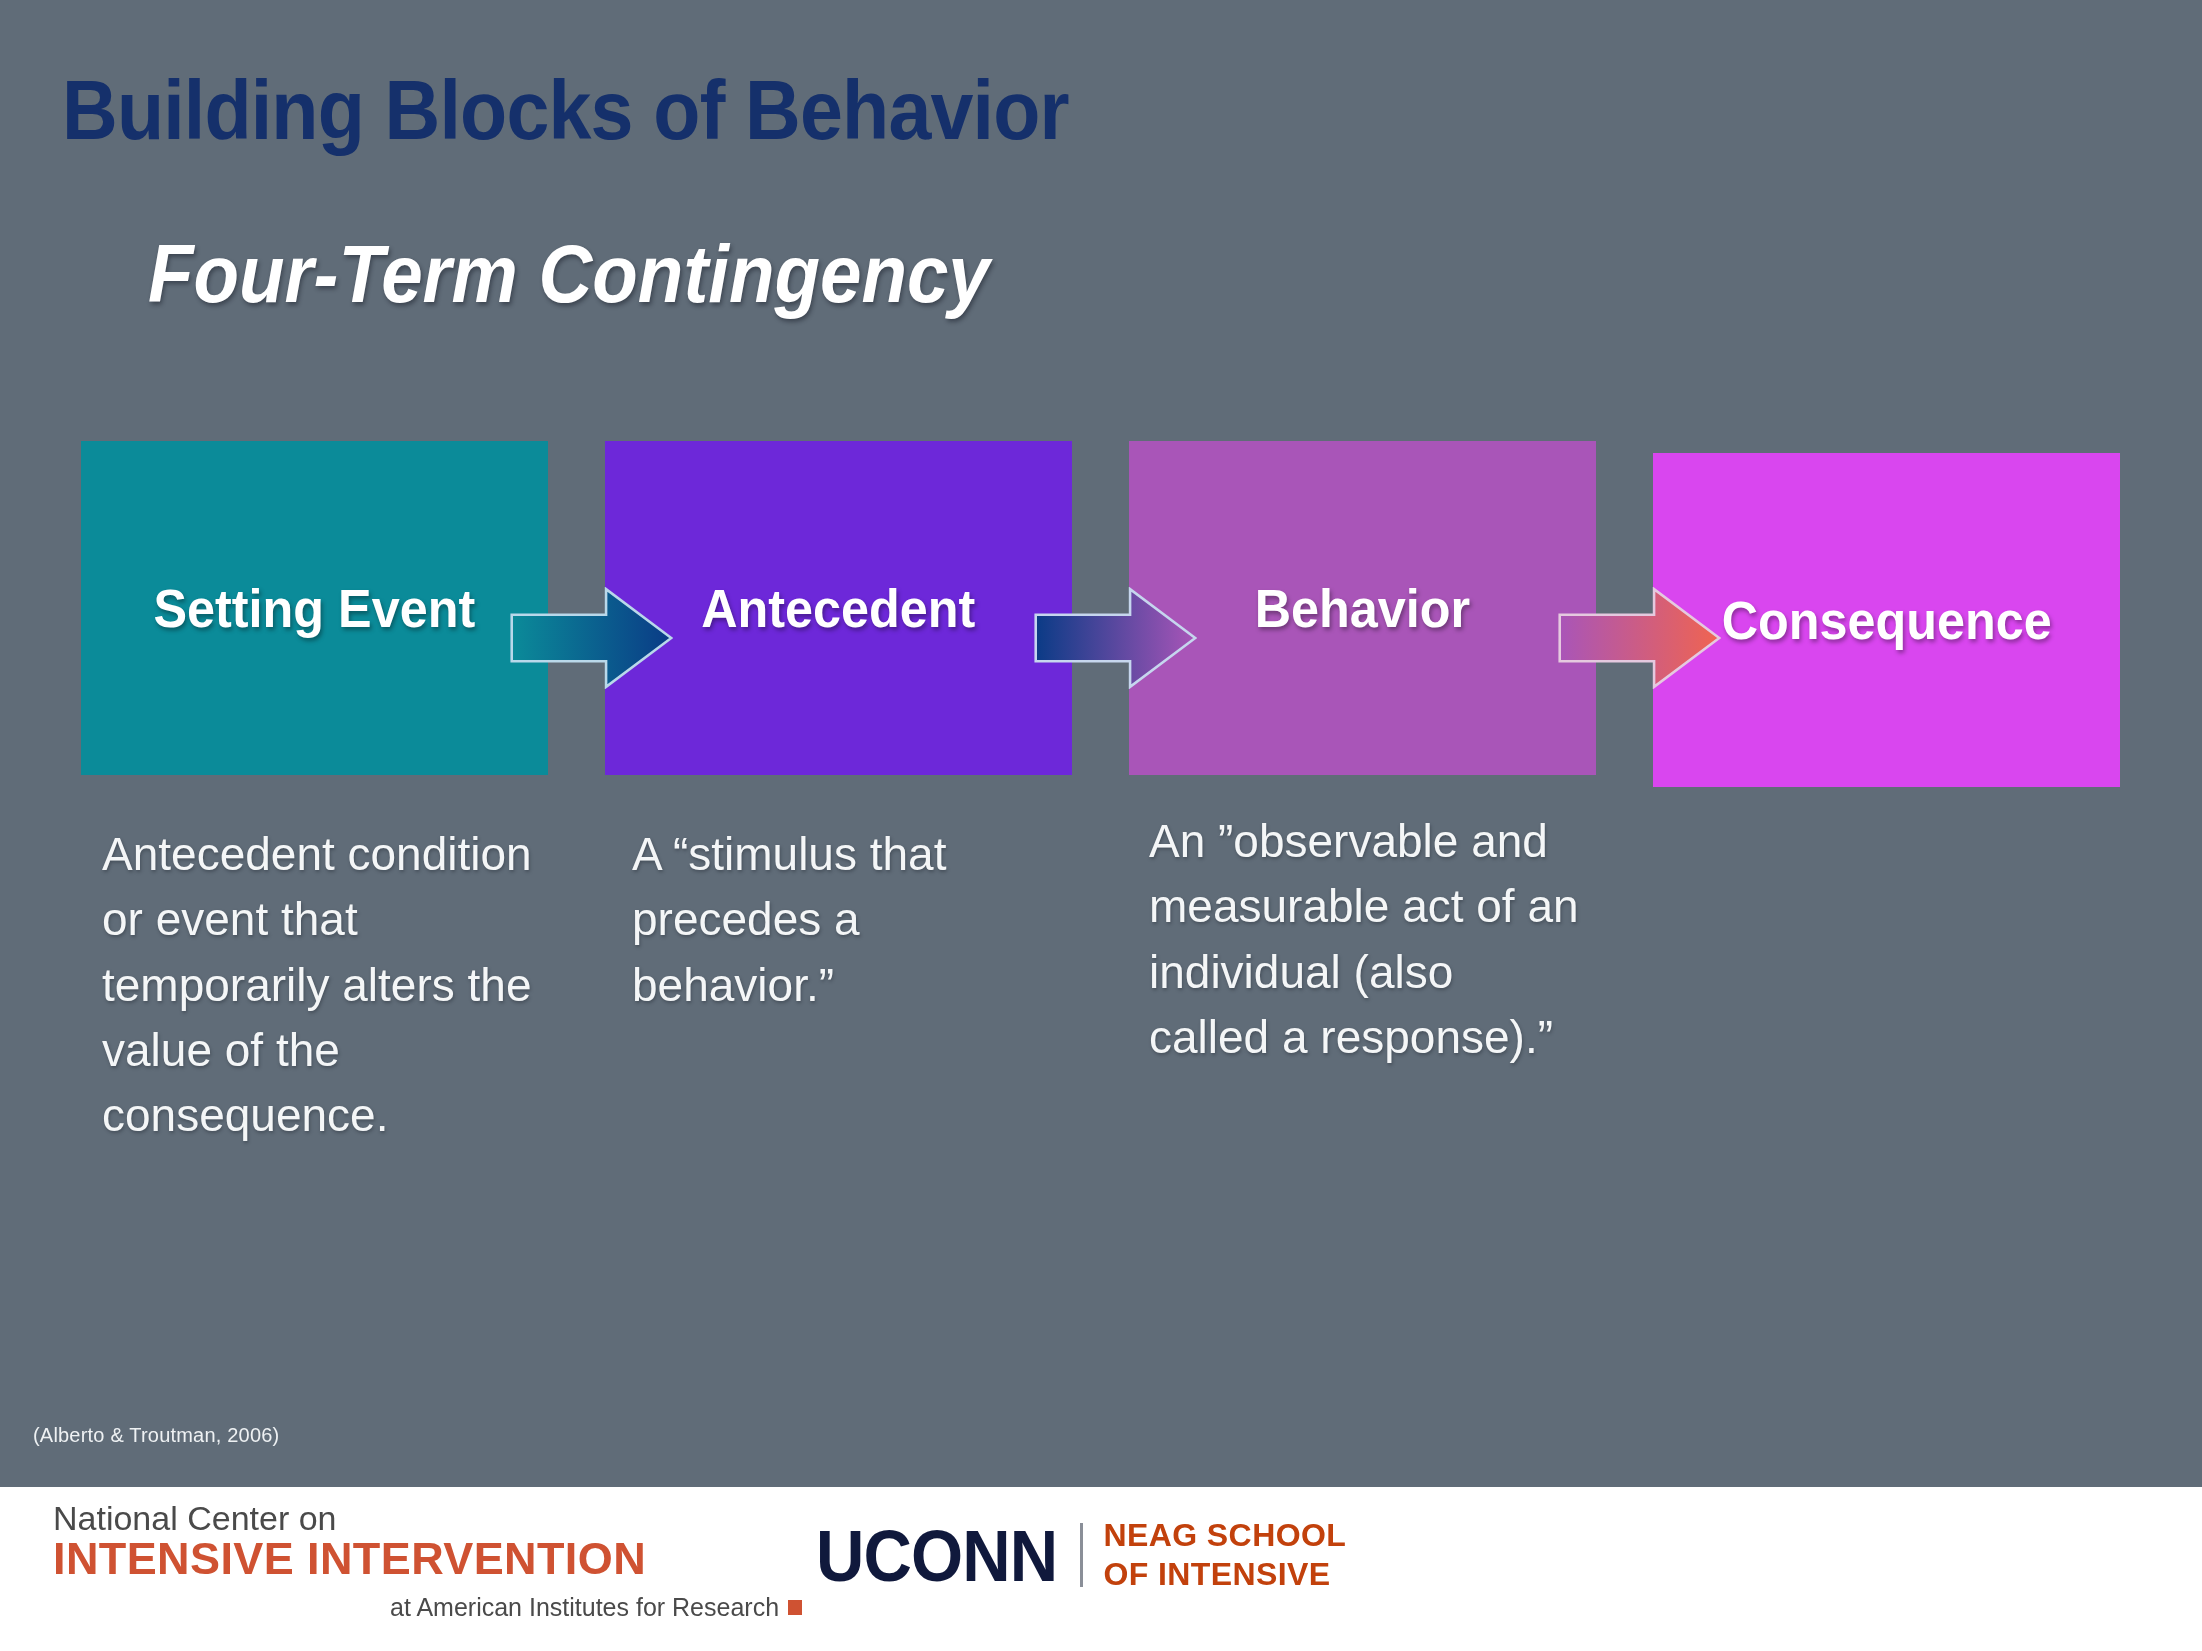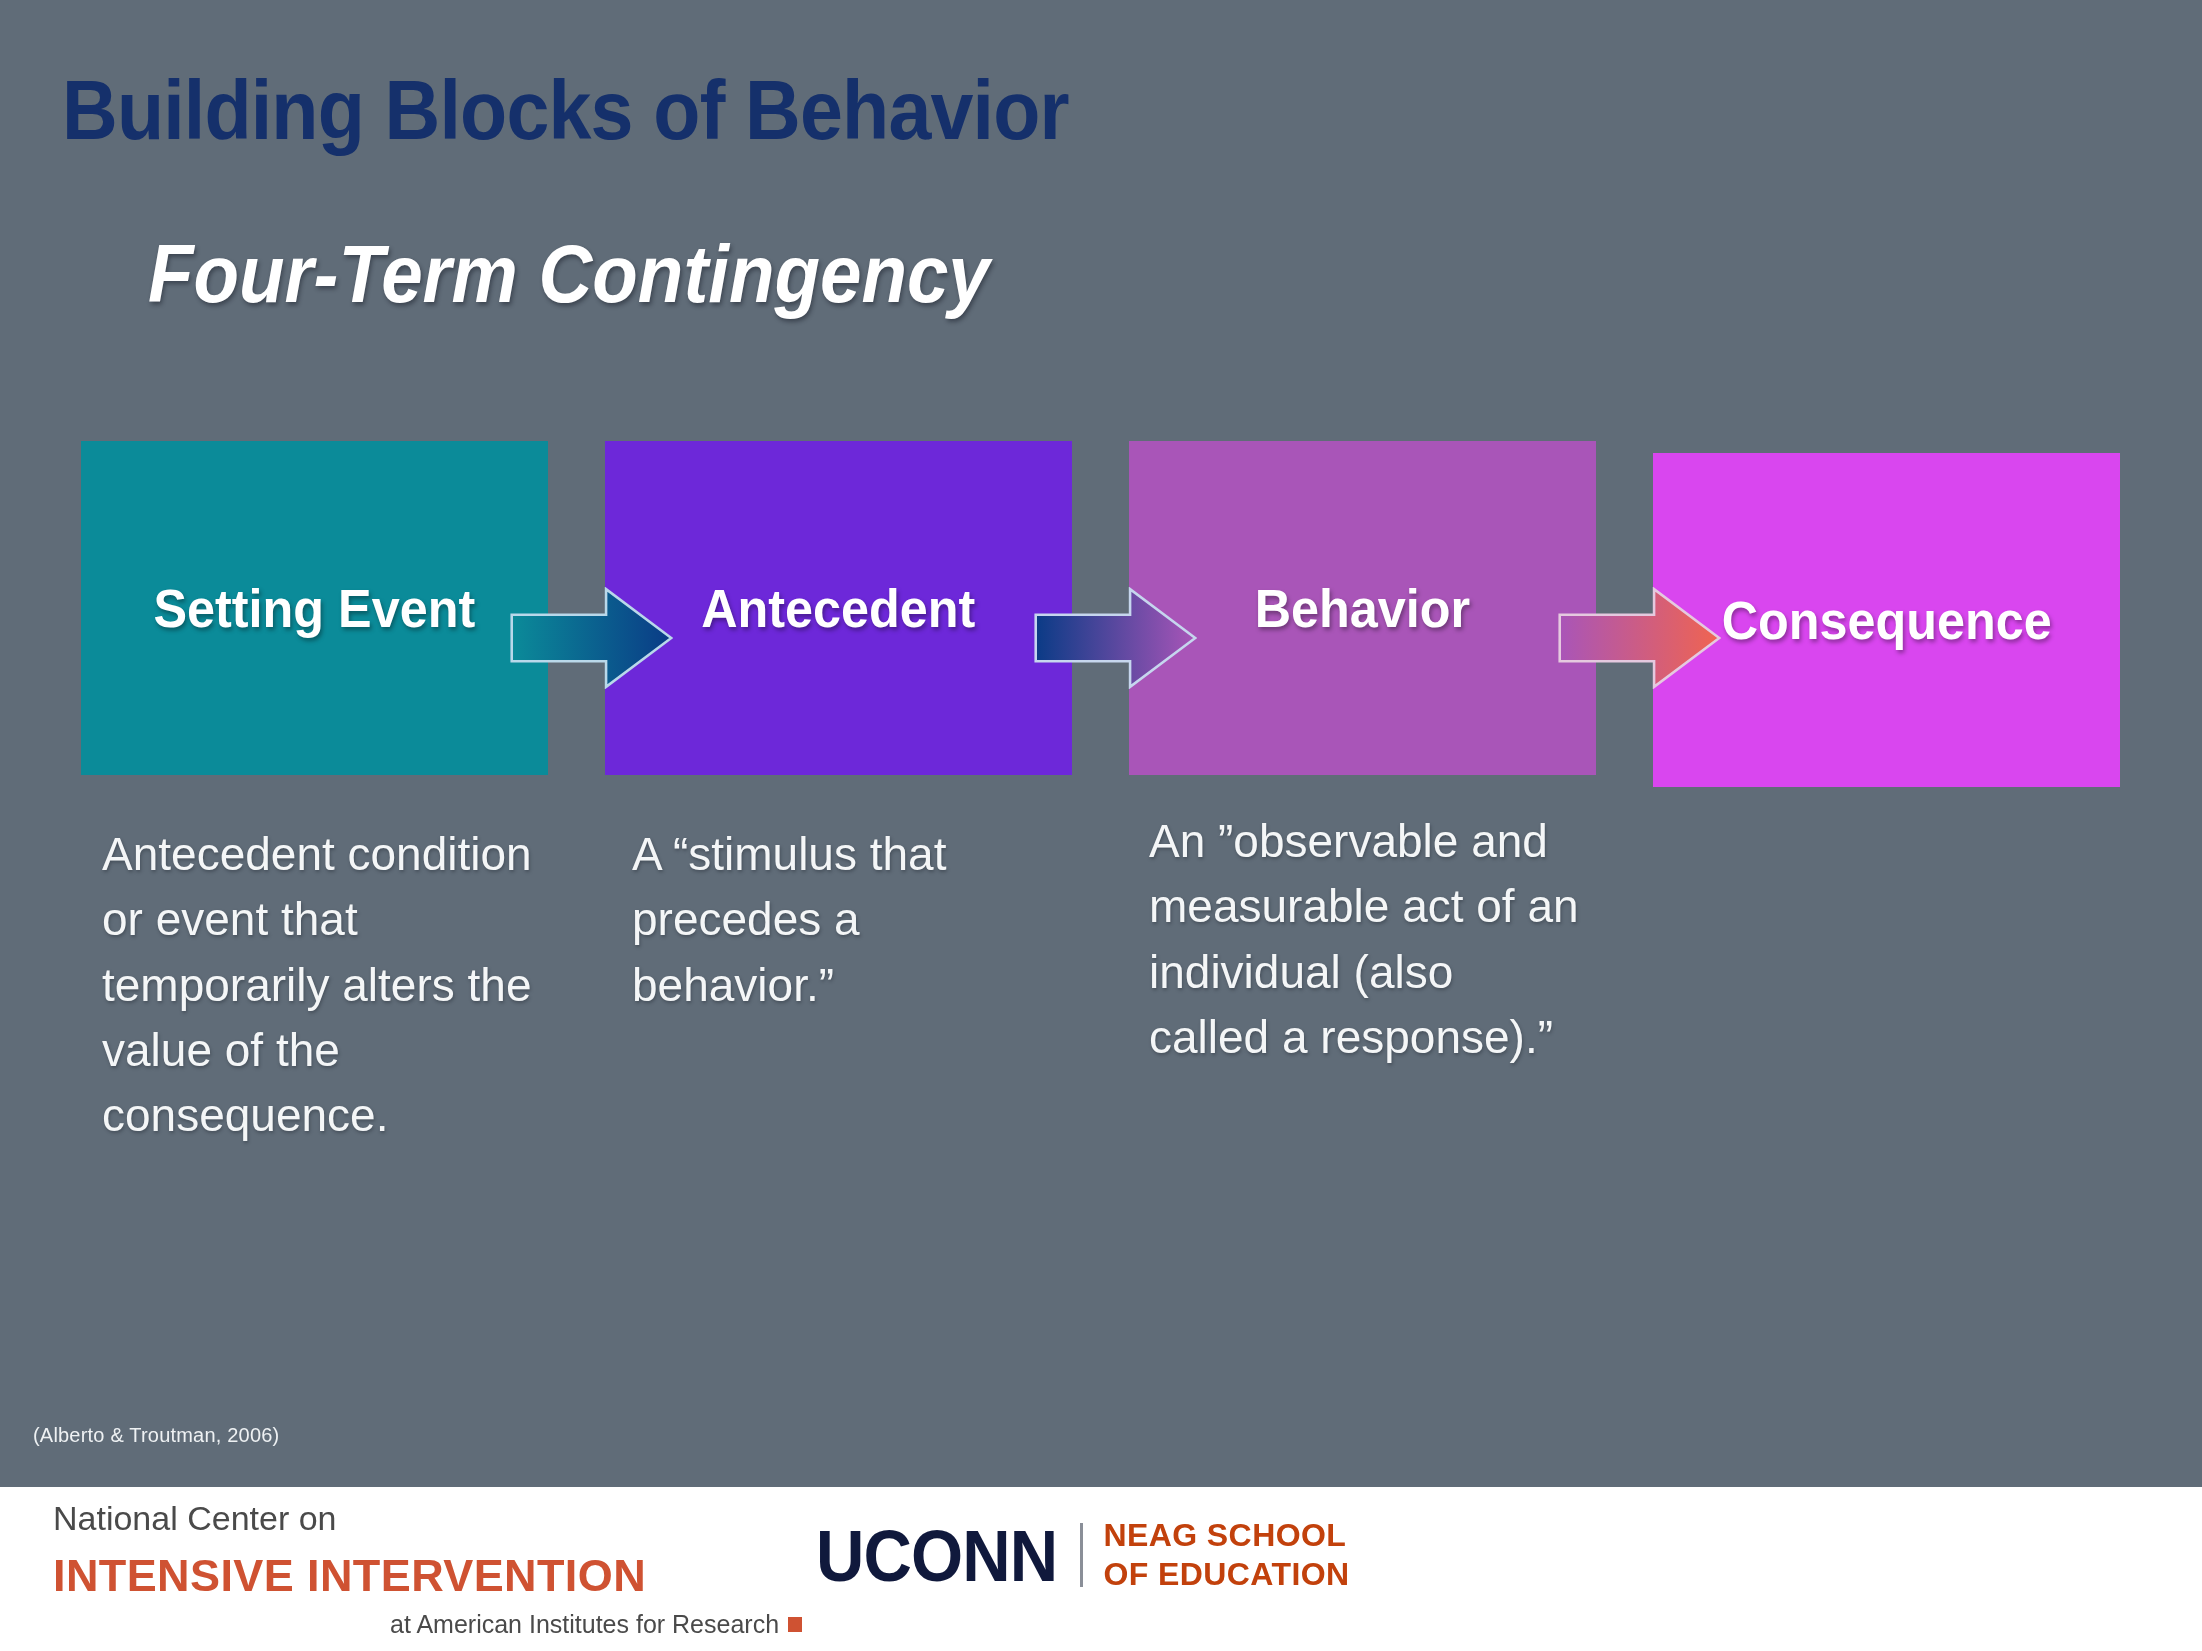--- a/index.html
+++ b/index.html
@@ -133,21 +133,21 @@
     left: 53px;
     top: 13.8px;
     font-family: "Liberation Sans Narrow", "Liberation Sans", sans-serif;
     line-height: 1;
   }
   .ncii-line1 {
     font-size: 34px;
     color: #4a4a4a;
     letter-spacing: 0px;
     display: block;
-    margin-bottom: 18px;
+    margin-bottom: 1px;
   }
   .ncii-line2 {
     font-size: 45px;
     font-weight: bold;
     color: #cf5232;
     letter-spacing: 0.4px;
     display: block;
     transform: scaleX(1.0);
     transform-origin: left center;
   }
@@ -268,20 +268,20 @@
       <span class="ncii-line1">National Center on</span>
       <span class="ncii-line2">INTENSIVE INTERVENTION</span>
       <span class="ncii-line3"><span>at American Institutes for Research</span><span class="ncii-sq"></span></span>
     </div>
 
     <div class="uconn">
       <span class="uconn-word">UCONN</span>
       <span class="uconn-bar"></span>
       <span class="uconn-sub">
         <span>NEAG SCHOOL</span>
-        <span>OF EDUCATION</span>
+        <span>OF INTENSIVE</span>
       </span>
     </div>
 
   </div>
 
 </div>
 
 
 </body></html>

